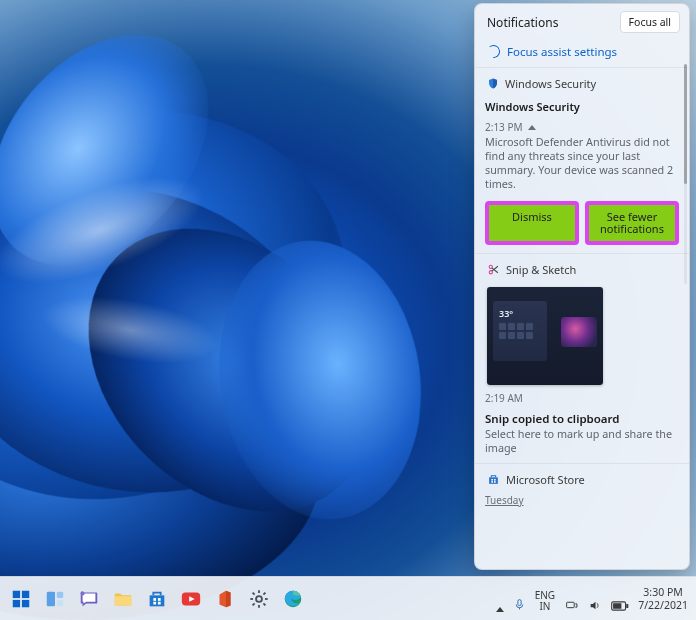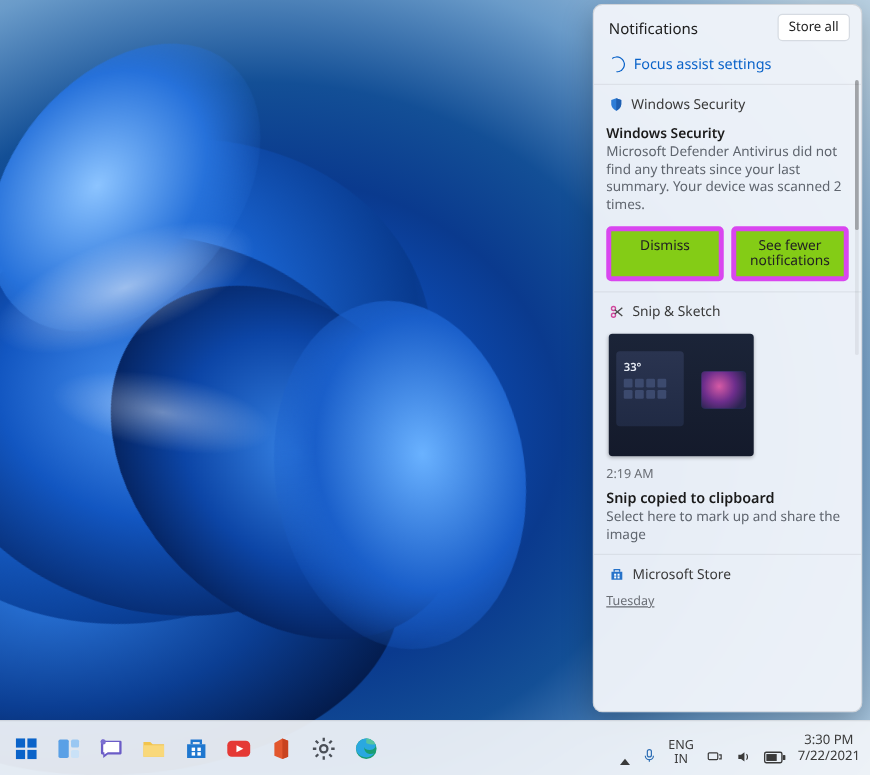--- a/index.html
+++ b/index.html
@@ -310,37 +310,41 @@
   <div class="petal hi h1"></div>
   <div class="petal hi h2"></div>
 </div>
 
 <div class="panel">
 
   <div class="notif-pane">
 
     <div class="notif-header">
       <span class="notif-title">Notifications</span>
-      <span class="clear-btn">Store all</span>
+      <span class="clear-btn">Focus all</span>
     </div>
 
     <div class="focus-row">
       <span class="moon"></span>
       <span>Focus assist settings</span>
     </div>
 
     <div class="group">
       <div class="group-head">
         <svg class="shield-ico small" viewBox="0 0 24 24">
           <path d="M12 2 L20 5 V11 C20 16 16.5 20.5 12 22 C7.5 20.5 4 16 4 11 V5 Z" fill="#2e7dd7"></path>
           <path d="M12 2 L20 5 V11 C20 16 16.5 20.5 12 22 Z" fill="#1e5eb0"></path>
         </svg>
         <span>Windows Security</span>
       </div>
       <div class="group-sub">Windows Security</div>
+      <div class="time-row">
+        <span>2:13 PM</span>
+        <span class="chev-up-sm"></span>
+      </div>
       <div class="card-body">Microsoft Defender Antivirus did not find any threats since your last summary. Your device was scanned 2 times.</div>
       <div class="btn-row">
         <span class="nbtn">Dismiss</span>
         <span class="nbtn">See fewer notifications</span>
       </div>
     </div>
 
     <div class="group">
       <div class="group-head">
         <svg class="snip-ico" viewBox="0 0 24 24">

